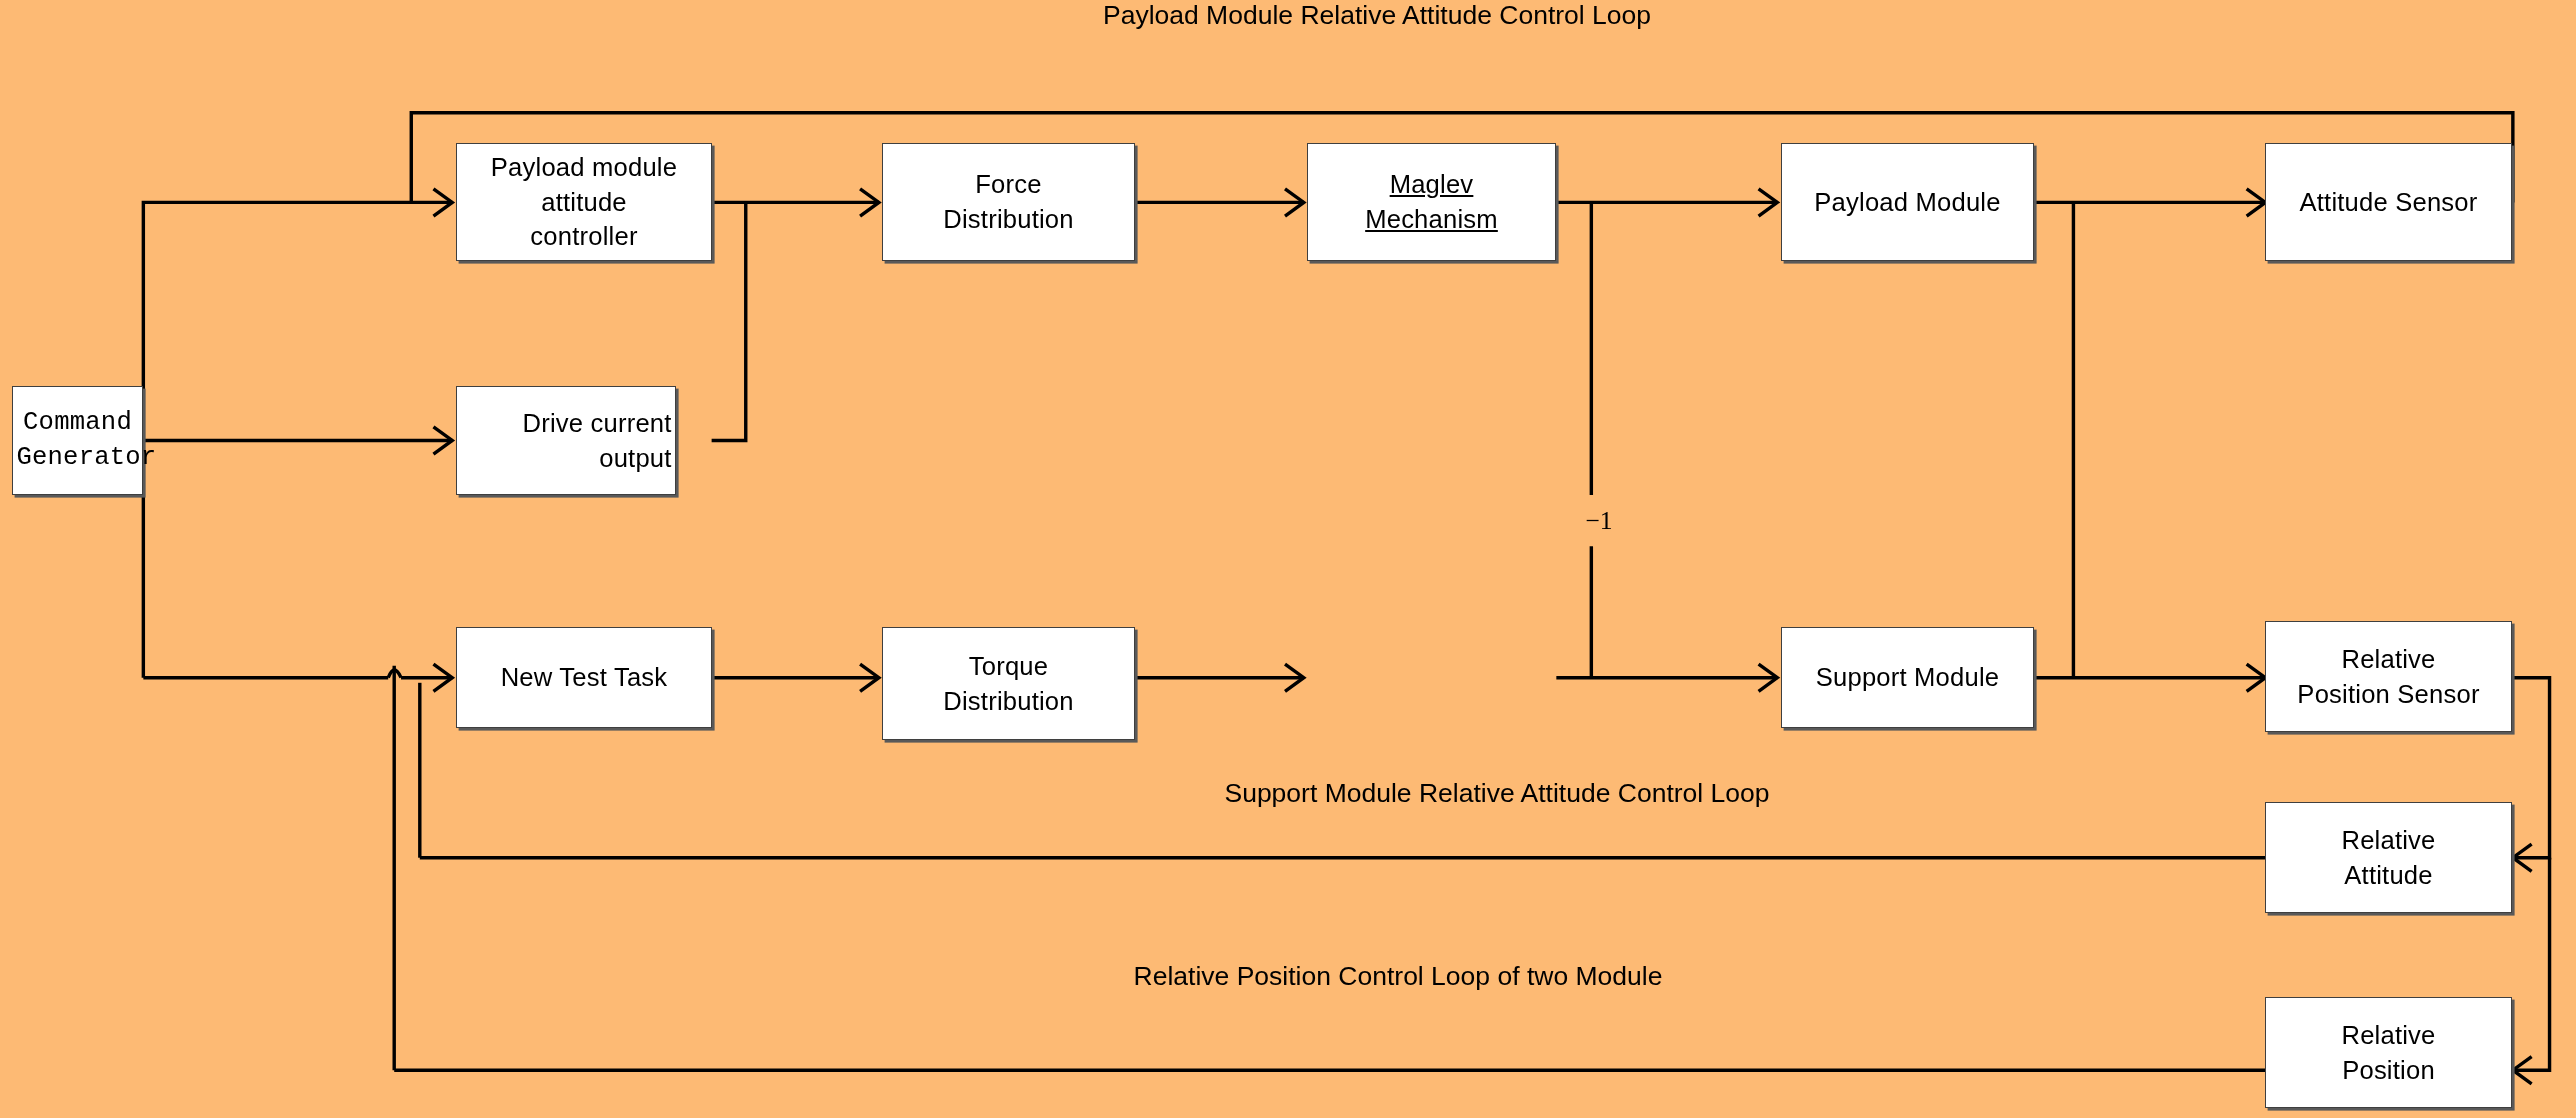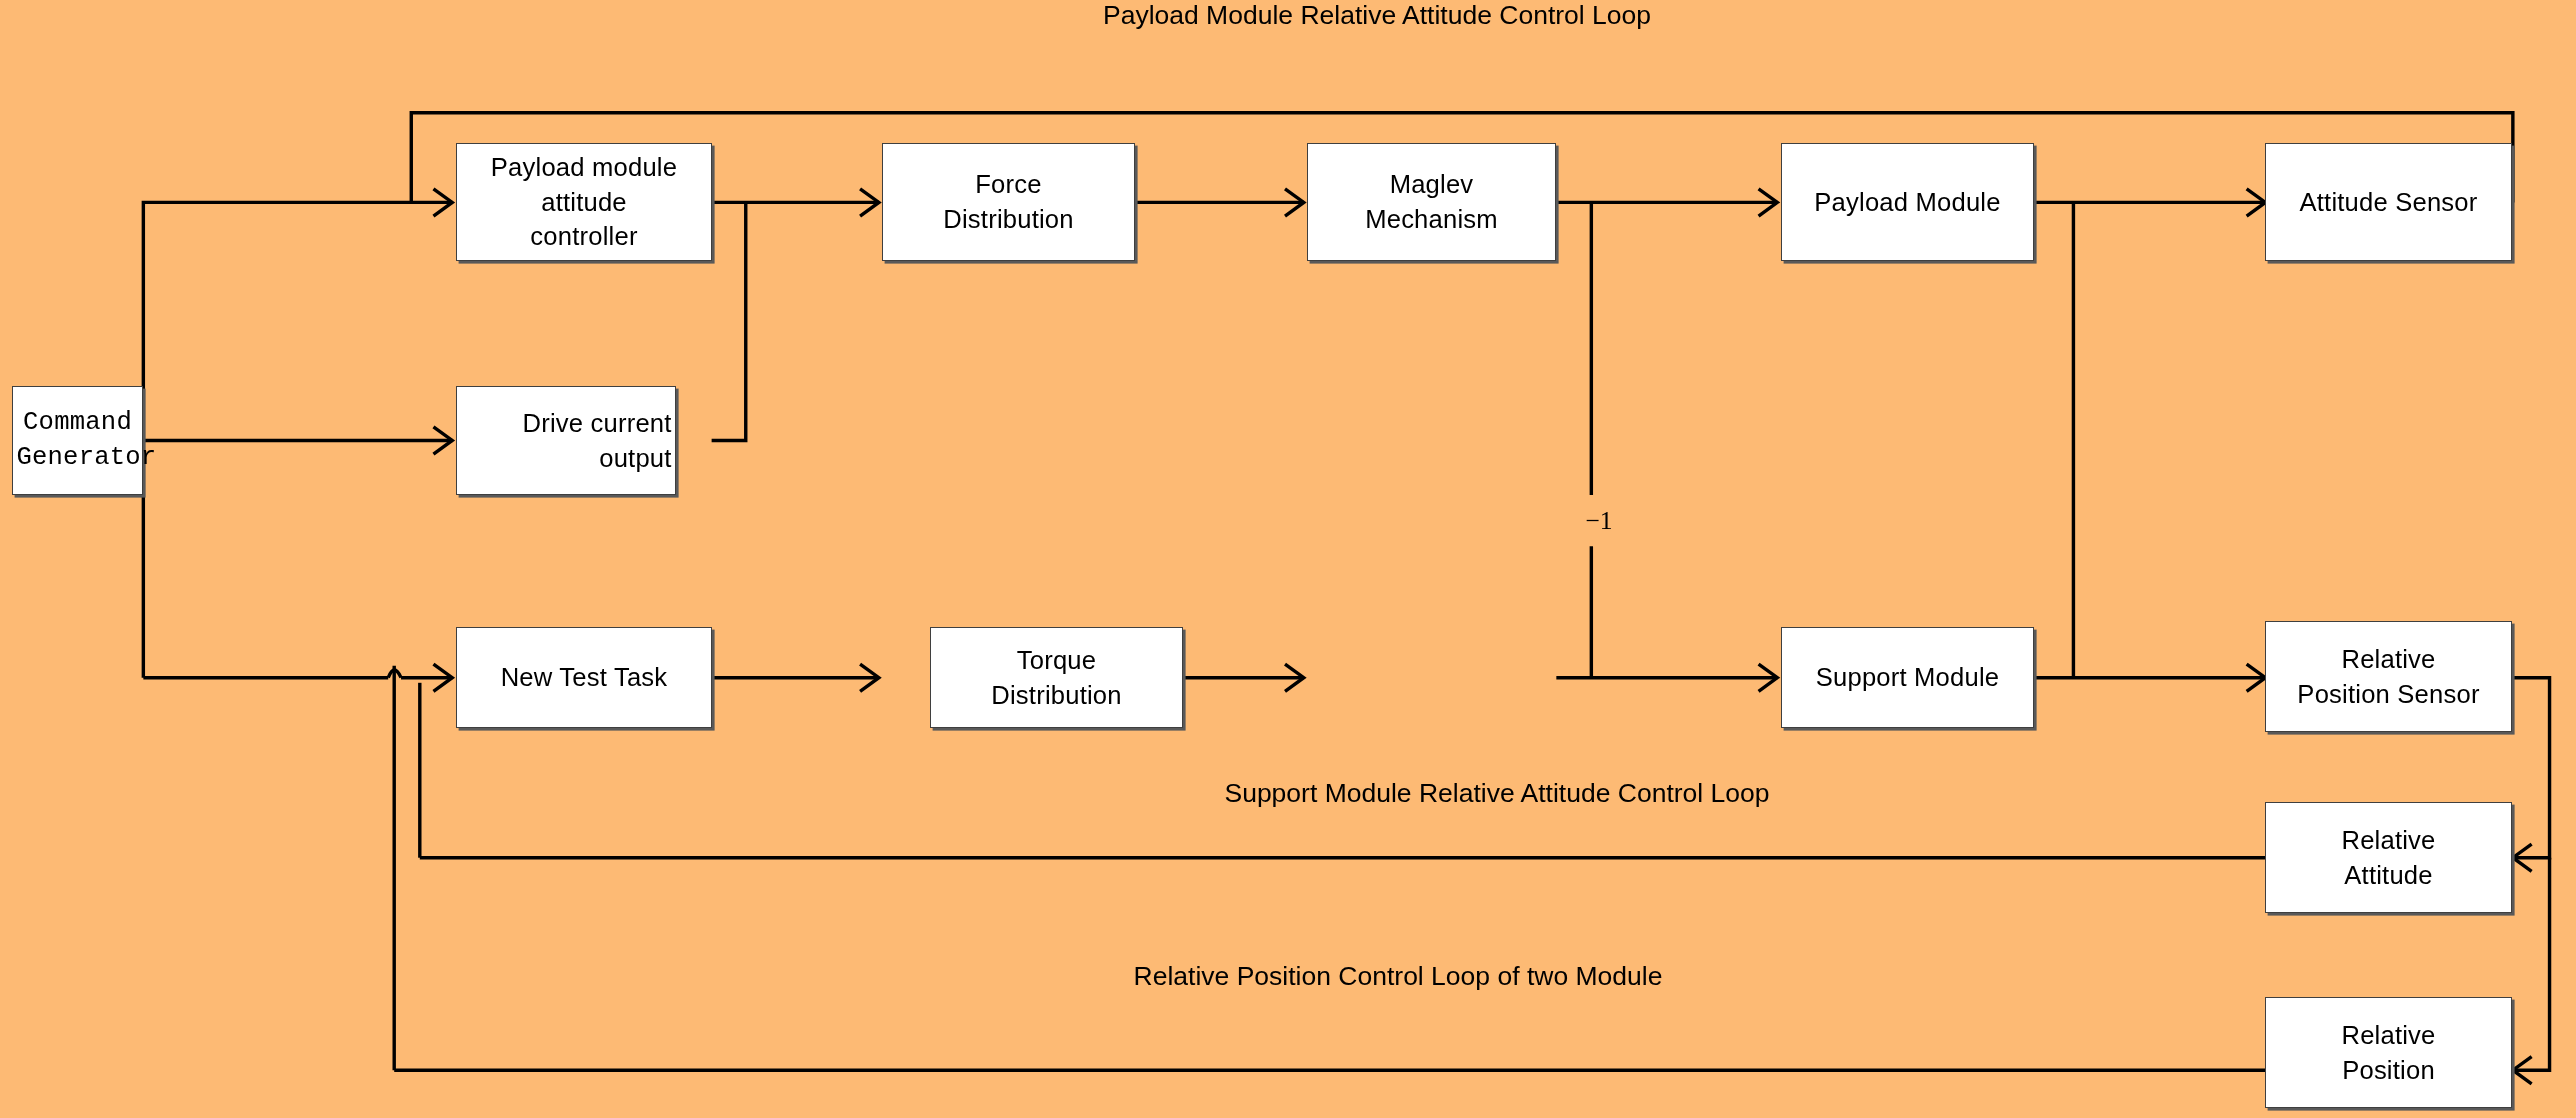--- a/index.html
+++ b/index.html
@@ -200,21 +200,21 @@
     <span class="node-label">Payload module
 attitude
 controller</span>
   </div>
 
   <div class="node-box" style="left:882px; top:143px; width:253px; height:118px;">
     <span class="node-label">Force
 Distribution</span>
   </div>
 
-  <div class="node-box" style="left:1307px; top:143px; width:249px; height:118px;">
+  <div class="node-box" style="left:1307px; top:143px; width:249px; height:118px;text-decoration:underline;">
     <span class="node-label">Maglev
 Mechanism</span>
   </div>
 
   <div class="node-box" style="left:1781px; top:143px; width:253px; height:118px;">
     <span class="node-label">Payload Module</span>
   </div>
 
   <div class="node-box" style="left:2265px; top:143px; width:247px; height:118px;">
     <span class="node-label">Attitude Sensor</span>
@@ -222,21 +222,21 @@
 
   <div class="node-box" style="left:456px; top:386px; width:220px; height:109px;text-align:right;">
     <span class="node-label">Drive current
 output</span>
   </div>
 
   <div class="node-box" style="left:456px; top:627px; width:256px; height:101px;">
     <span class="node-label">New Test Task</span>
   </div>
 
-  <div class="node-box" style="left:930px; top:627px; width:253px; height:101px;">
+  <div class="node-box" style="left:882px; top:627px; width:253px; height:113px;">
     <span class="node-label">Torque
 Distribution</span>
   </div>
 
 
   <div class="node-box" style="left:1781px; top:627px; width:253px; height:101px;">
     <span class="node-label">Support Module</span>
   </div>
 
   <div class="node-box" style="left:2265px; top:621px; width:247px; height:111px;">

